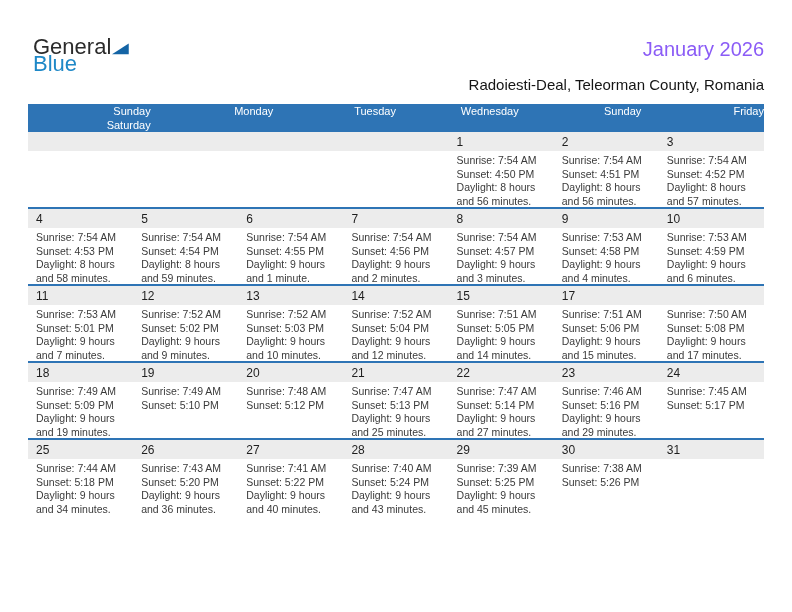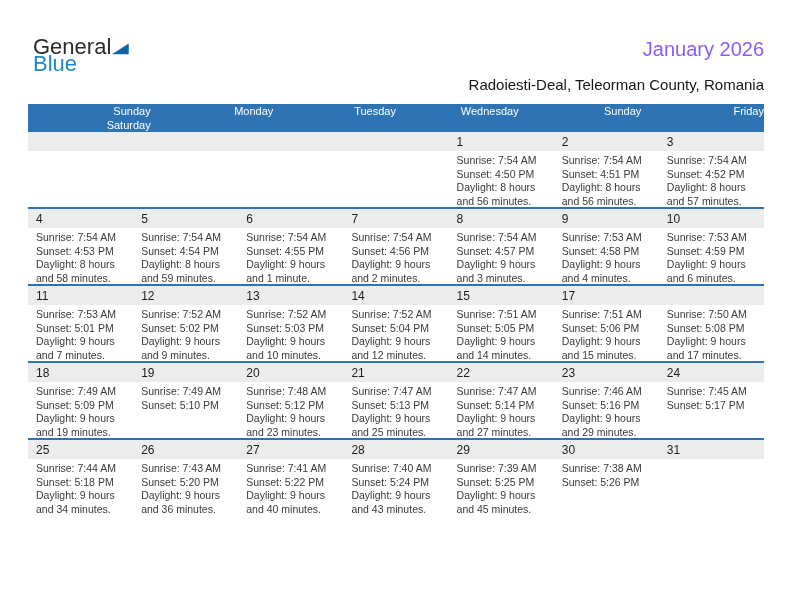--- a/index.html
+++ b/index.html
@@ -208,21 +208,20 @@
             <div class="line">Sunset: 5:09 PM</div>
             <div class="line">Daylight: 9 hours and 19 minutes.</div>
           </div>
           <div class="cell">
             <div class="line">Sunrise: 7:49 AM</div>
             <div class="line">Sunset: 5:10 PM</div>
           </div>
           <div class="cell">
             <div class="line">Sunrise: 7:48 AM</div>
             <div class="line">Sunset: 5:12 PM</div>
-            <div class="line">Daylight: 9 hours and 23 minutes.</div>
           </div>
           <div class="cell">
             <div class="line">Sunrise: 7:47 AM</div>
             <div class="line">Sunset: 5:13 PM</div>
             <div class="line">Daylight: 9 hours and 25 minutes.</div>
           </div>
           <div class="cell">
             <div class="line">Sunrise: 7:47 AM</div>
             <div class="line">Sunset: 5:14 PM</div>
             <div class="line">Daylight: 9 hours and 27 minutes.</div>

